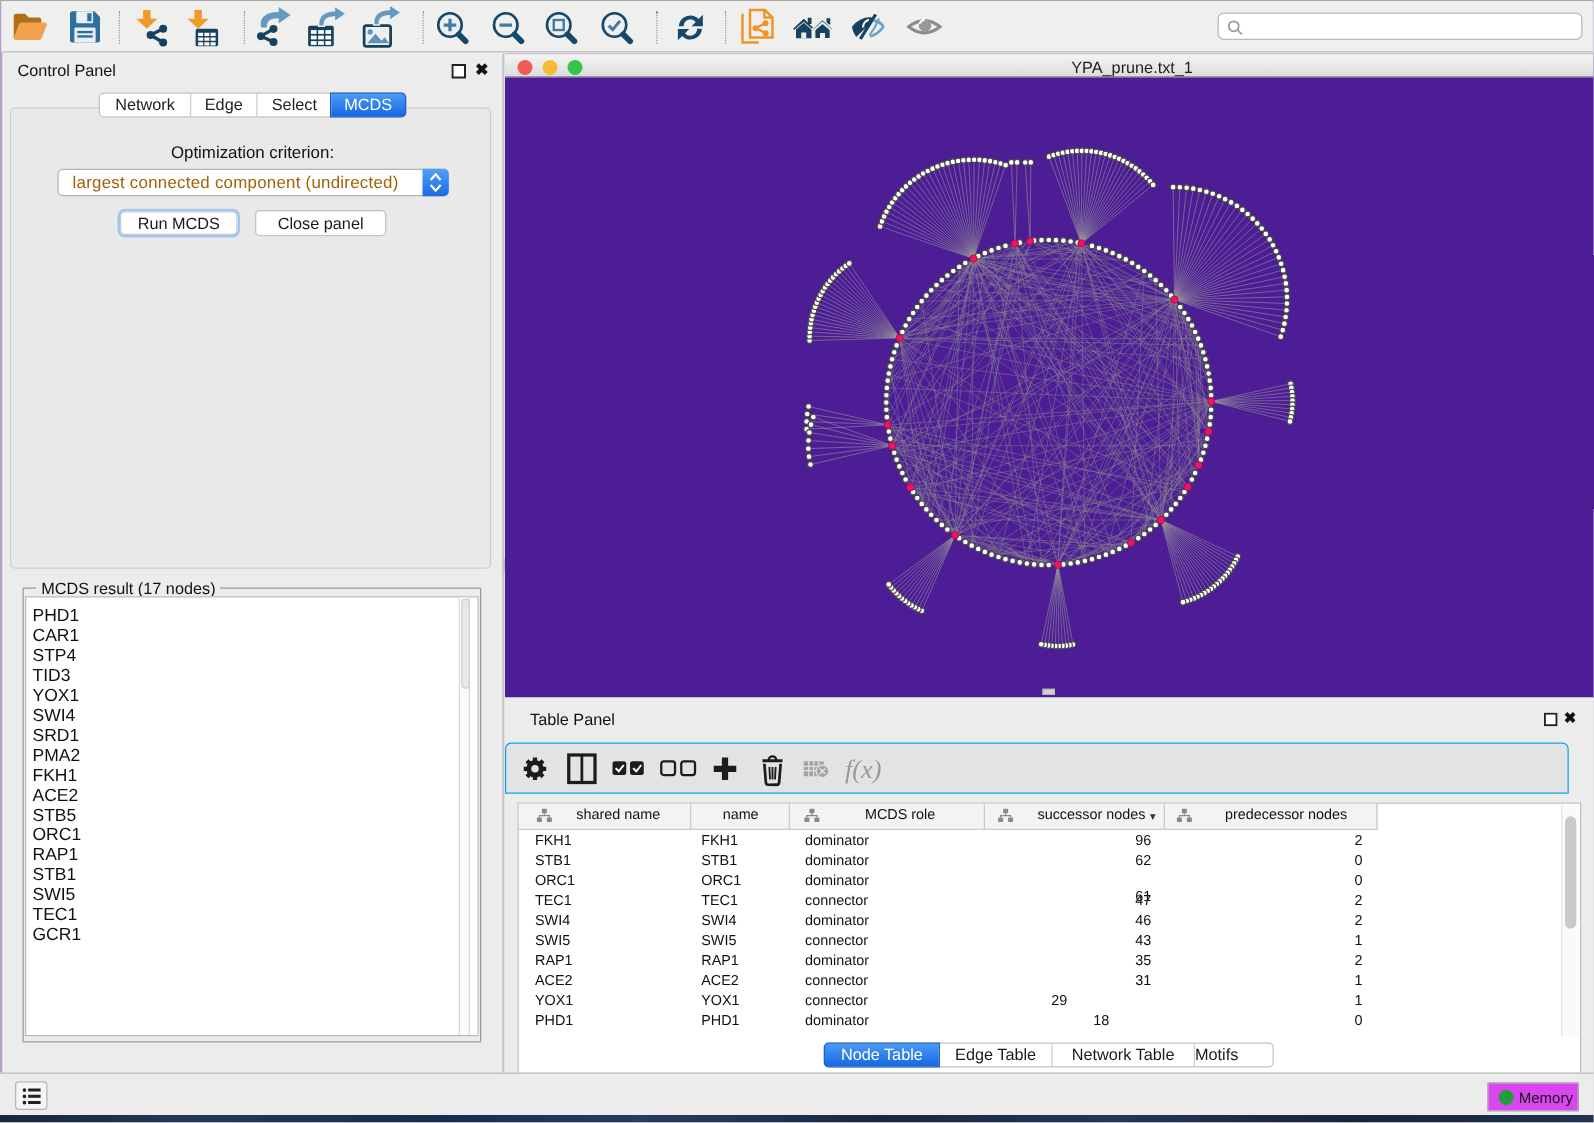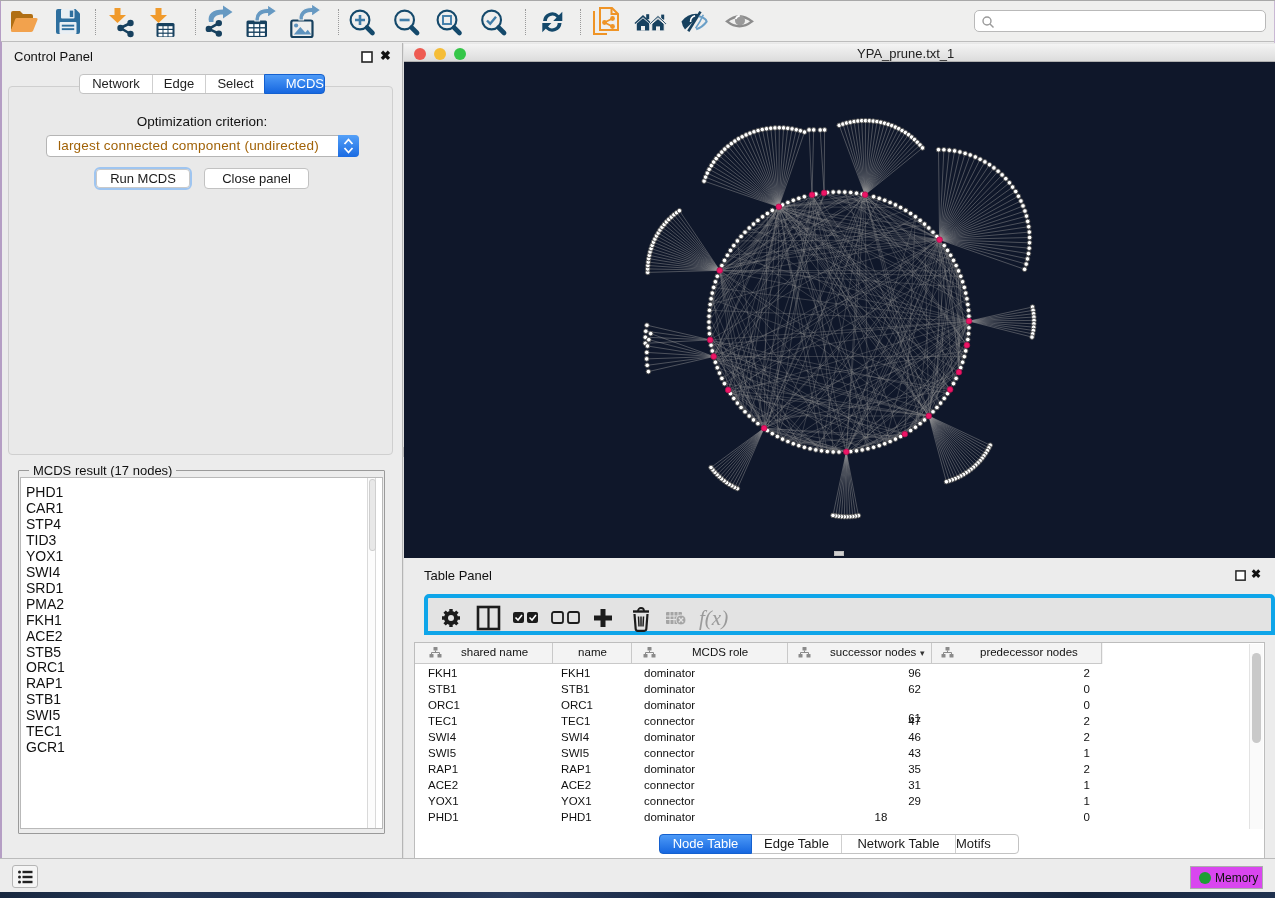--- a/index.html
+++ b/index.html
@@ -170,21 +170,21 @@
       <rect x="1" y="1" width="10" height="10" fill="#fff" stroke="#222" stroke-width="1.6"></rect>
     </svg>
   <div class="abs" style="left:378px;top:5px;font-size:13px;font-weight:bold;color:#111">✖</div>
 
   <div class="abs" style="left:6px;top:43px;width:385px;height:369px;background:#e9e9e9;border:1px solid #cfcfcf;border-radius:4px"></div>
 
   <div class="abs" style="left:77px;top:31px;width:246px;height:20px;background:#fff;border:1px solid #c3c3c3;border-radius:4px;display:flex;font-size:13px;color:#222">
     <div style="flex:0 0 73px;text-align:center;line-height:18px;border-right:1px solid #cfcfcf">Network</div>
     <div style="flex:0 0 53px;text-align:center;line-height:18px;border-right:1px solid #cfcfcf">Edge</div>
     <div style="flex:0 0 59px;text-align:center;line-height:18px">Select</div>
-    <div style="flex:1;text-align:right;line-height:18px;background:linear-gradient(#4d9af7,#1667e0);color:#fff;border-radius:0 4px 4px 0;margin:-1px;border:1px solid #1460cf">MCDS</div>
+    <div style="flex:1;text-align:center;line-height:18px;background:linear-gradient(#4d9af7,#1667e0);color:#fff;border-radius:0 4px 4px 0;margin:-1px;border:1px solid #1460cf">MCDS</div>
   </div>
 
   <div class="abs" style="left:0;top:71px;width:400px;text-align:center;font-size:13.5px;color:#111">Optimization criterion:</div>
 
   <div class="abs" style="left:44px;top:92px;width:313px;height:22px;background:#fff;border:1px solid #b5b5b5;border-radius:4px">
     <div class="abs" style="left:11px;top:2px;font-size:13.5px;letter-spacing:0.2px;color:#a16207">largest connected component (undirected)</div>
     <div class="abs" style="right:-1px;top:-1px;width:21px;height:22px;background:linear-gradient(#54a0f8,#1a6be2);border-radius:0 4px 4px 0">
       <svg width="21" height="22" viewBox="0 0 21 22">
           <path d="M6.5 9 l4 -4.5 4 4.5 M6.5 13 l4 4.5 4 -4.5" stroke="#fff" stroke-width="1.8" fill="none"></path>
         </svg>
@@ -201,21 +201,21 @@
       <div class="abs" style="right:6px;top:0;width:9px;height:350px;border-left:1px solid #d9d9d9;border-right:1px solid #d9d9d9;background:#fcfcfc">
         <div class="abs" style="left:1px;top:1px;width:7px;height:72px;background:#e8e8e8;border:1px solid #cfcfcf;border-radius:3px"></div>
       </div>
     </div>
   </div>
 </div>
 
 <div class="abs" style="left:402px;top:43px;width:3px;height:815px;background:#e0e0e0;border-left:1px solid #b5b5b5"></div>
 <div class="abs" style="left:402px;top:447px;width:3px;height:10px;background:#bdbdbd"></div>
 
-<div class="abs" style="left:404px;top:43px;width:871px;height:515px;background:#0f172a">
+<div class="abs" style="left:404px;top:43px;width:871px;height:515px;background:#4c1d95">
   <div class="abs" style="left:0;top:0;width:871px;height:19px;background:linear-gradient(#f4f4f4,#dcdcdc);border-bottom:1px solid #b0b0b0;border-top:1px solid #e8e8e8">
     <div class="abs" style="left:10px;top:4px;width:12px;height:12px;border-radius:50%;background:#ee5b52"></div>
     <div class="abs" style="left:30px;top:4px;width:12px;height:12px;border-radius:50%;background:#f5bd37"></div>
     <div class="abs" style="left:50px;top:4px;width:12px;height:12px;border-radius:50%;background:#35c649"></div>
     <div class="abs" style="left:453px;top:2px;font-size:13px;color:#222">YPA_prune.txt_1</div>
   </div>
   <div class="abs" style="left:0;top:20px;width:871px;height:494px" id="graphbox">
 <svg width="871" height="494" viewBox="404 63 871 494">
 <path d="M778.8 206.8L727.4 255.3M778.8 206.8L821.5 450.8M778.8 206.8L862.2 194.1M778.8 206.8L950.1 389.5M778.8 206.8L928.8 416.0M778.8 206.8L884.7 200.3M778.8 206.8L709.5 333.7M778.8 206.8L966.9 298.8M778.8 206.8L777.4 436.5M778.8 206.8L711.1 298.8M778.8 206.8L962.6 362.2M778.8 206.8L936.9 236.5M778.8 206.8L713.7 356.5M778.8 206.8L884.7 443.7M778.8 206.8L966.9 345.2M778.8 206.8L953.5 383.6M778.8 206.8L737.4 403.1M778.8 206.8L745.0 411.8M778.8 206.8L960.7 367.7M778.8 206.8L867.9 448.7M778.8 206.8L950.6 255.3M778.8 206.8L709.0 322.0M778.8 206.8L741.1 407.5M778.8 206.8L953.5 260.4M778.8 206.8L964.3 287.4M778.8 206.8L709.5 310.3M778.8 206.8L940.6 403.1M778.8 206.8L879.2 445.6M778.8 206.8L721.9 265.6M778.8 206.8L873.6 196.7M778.8 206.8L956.1 265.6M778.8 206.8L900.6 207.5M778.8 206.8L710.2 304.5M778.8 206.8L967.8 304.5M778.8 206.8L757.9 423.6M778.8 206.8L964.3 356.6M778.8 206.8L879.2 198.4M778.8 206.8L965.7 350.9M778.8 206.8L709.1 316.2M778.8 206.8L933.0 411.8M778.8 206.8L827.3 451.5M778.8 206.8L928.8 228.0M812.0 194.8L833.2 451.9M812.0 194.8L867.9 448.7M812.0 194.8L717.3 276.3M812.0 194.8L777.4 436.5M812.0 194.8L890.1 441.5M812.0 194.8L767.4 430.5M812.0 194.8L782.6 204.9M812.0 194.8L900.6 436.5M812.0 194.8L936.9 407.5M812.0 194.8L940.6 403.1M824.1 192.9L749.2 416.0M824.1 192.9L965.7 293.1M824.1 192.9L905.7 210.4M824.1 192.9L721.9 265.6M824.1 192.9L947.5 250.4M824.1 192.9L936.9 236.5M824.1 192.9L767.4 213.5M824.1 192.9L713.7 287.4M865.1 194.7L715.4 362.2M865.1 194.7L777.4 436.5M865.1 194.7L717.3 367.7M865.1 194.7L920.1 423.6M865.1 194.7L713.7 287.4M865.1 194.7L964.3 287.4M865.1 194.7L745.0 232.2M865.1 194.7L928.8 228.0M865.1 194.7L710.2 304.5M865.1 194.7L928.8 416.0M865.1 194.7L867.9 448.7M865.1 194.7L968.9 316.2M865.1 194.7L895.4 204.9M865.1 194.7L798.8 445.6M865.1 194.7L821.5 450.8M865.1 194.7L962.6 281.8M865.1 194.7L956.1 378.4M865.1 194.7L924.5 419.9M939.6 239.7L721.9 265.6M939.6 239.7L745.0 232.2M939.6 239.7L753.5 224.1M939.6 239.7L965.7 293.1M939.6 239.7L900.6 207.5M939.6 239.7L960.7 367.7M939.6 239.7L850.7 192.5M939.6 239.7L953.5 383.6M939.6 239.7L920.1 220.4M939.6 239.7L846.3 451.8M939.6 239.7L721.9 378.4M939.6 239.7L967.8 304.5M939.6 239.7L737.4 240.9M939.6 239.7L964.3 287.4M939.6 239.7L962.6 362.2M939.6 239.7L772.3 210.4M939.6 239.7L958.5 270.9M939.6 239.7L815.8 449.9M939.6 239.7L727.4 255.3M939.6 239.7L710.2 304.5M939.6 239.7L968.5 310.3M939.6 239.7L839.0 192.0M939.6 239.7L730.5 393.6M939.6 239.7L833.2 451.9M939.6 239.7L762.6 216.8M939.6 239.7L764.1 428.2M939.6 239.7L915.4 216.8M939.6 239.7L787.9 441.5M939.6 239.7L968.5 333.7M939.6 239.7L724.5 383.6M939.6 239.7L782.6 439.1M939.6 239.7L915.4 427.2M939.6 239.7L717.3 276.3M939.6 239.7L944.2 398.4M939.6 239.7L715.4 362.2M939.6 239.7L905.7 210.4M939.6 239.7L884.7 443.7M939.6 239.7L856.5 193.2M939.6 239.7L936.9 407.5M939.6 239.7L862.2 449.9M719.7 270.4L856.5 193.2M719.7 270.4L850.7 192.5M719.7 270.4L964.3 287.4M719.7 270.4L920.1 423.6M719.7 270.4L798.8 445.6M719.7 270.4L924.5 224.1M719.7 270.4L753.5 419.9M719.7 270.4L709.0 322.0M719.7 270.4L839.0 452.0M719.7 270.4L920.1 220.4M719.7 270.4L933.0 411.8M719.7 270.4L873.6 196.7M719.7 270.4L737.4 403.1M719.7 270.4L905.7 210.4M719.7 270.4L960.7 276.3M719.7 270.4L958.5 270.9M719.7 270.4L793.3 200.3M719.7 270.4L745.0 411.8M719.7 270.4L782.6 439.1M719.7 270.4L778.8 206.8M719.7 270.4L767.4 430.5M719.7 270.4L873.6 447.3M969.0 321.1L798.8 445.6M969.0 321.1L895.4 439.1M969.0 321.1L764.1 428.2M969.0 321.1L965.7 293.1M969.0 321.1L715.4 362.2M969.0 321.1L749.2 228.0M969.0 321.1L850.7 451.5M969.0 321.1L965.7 350.9M969.0 321.1L711.1 345.2M969.0 321.1L865.1 194.7M969.0 321.1L719.7 270.4M969.0 321.1L884.7 443.7M969.0 321.1L827.3 451.5M969.0 321.1L810.1 448.7M969.0 321.1L966.9 345.2M969.0 321.1L910.6 430.5M969.0 321.1L730.5 393.6M969.0 321.1L709.5 310.3M969.0 321.1L753.5 419.9M969.0 321.1L727.4 255.3M969.0 321.1L713.7 287.4M969.0 321.1L787.9 441.5M969.0 321.1L920.1 423.6M969.0 321.1L767.4 213.5M966.9 345.2L968.5 310.3M966.9 345.2L920.1 423.6M966.9 345.2L933.0 232.2M966.9 345.2L850.7 192.5M966.9 345.2L856.5 193.2M966.9 345.2L862.2 194.1M966.9 345.2L850.7 451.5M966.9 345.2L956.1 265.6M966.9 345.2L910.6 430.5M710.2 339.9L767.4 430.5M710.2 339.9L933.0 411.8M710.2 339.9L745.0 411.8M710.2 339.9L915.4 216.8M710.2 339.9L804.4 447.3M710.2 339.9L879.2 445.6M710.2 339.9L778.8 206.8M710.2 339.9L947.5 393.6M710.2 339.9L890.1 441.5M710.2 339.9L969.0 321.1M710.2 339.9L821.5 450.8M713.7 356.5L895.4 439.1M713.7 356.5L812.0 194.8M713.7 356.5L964.3 356.6M713.7 356.5L928.8 416.0M713.7 356.5L745.0 411.8M713.7 356.5L827.3 192.5M713.7 356.5L821.5 450.8M713.7 356.5L709.1 316.2M713.7 356.5L782.6 204.9M713.7 356.5L950.6 255.3M713.7 356.5L862.2 449.9M958.9 372.2L827.3 451.5M958.9 372.2L960.7 276.3M958.9 372.2L947.5 250.4M958.9 372.2L956.1 265.6M958.9 372.2L958.5 270.9M958.9 372.2L745.0 232.2M958.9 372.2L873.6 447.3M958.9 372.2L787.9 441.5M728.2 389.9L890.1 441.5M728.2 389.9L782.6 204.9M728.2 389.9L712.3 293.1M728.2 389.9L956.1 265.6M728.2 389.9L804.4 447.3M728.2 389.9L965.7 350.9M728.2 389.9L749.2 416.0M728.2 389.9L812.0 194.8M728.2 389.9L827.3 451.5M950.1 389.5L964.3 356.6M950.1 389.5L733.8 245.6M950.1 389.5L862.2 449.9M950.1 389.5L711.1 298.8M950.1 389.5L815.8 194.1M950.1 389.5L757.9 423.6M950.1 389.5L804.4 196.7M950.1 389.5L712.3 350.9M764.1 428.2L966.9 298.8M764.1 428.2L767.4 213.5M764.1 428.2L712.3 350.9M764.1 428.2L730.5 393.6M764.1 428.2L709.1 327.8M764.1 428.2L879.2 198.4M764.1 428.2L724.5 383.6M764.1 428.2L824.1 192.9M764.1 428.2L865.1 194.7M764.1 428.2L873.6 447.3M764.1 428.2L895.4 439.1M764.1 428.2L711.1 298.8M764.1 428.2L709.1 316.2M764.1 428.2L745.0 411.8M764.1 428.2L815.8 194.1M764.1 428.2L967.8 339.5M764.1 428.2L936.9 236.5M764.1 428.2L862.2 194.1M764.1 428.2L839.0 452.0M764.1 428.2L709.5 333.7M764.1 428.2L850.7 451.5M764.1 428.2L900.6 436.5M764.1 428.2L787.9 202.5M764.1 428.2L737.4 240.9M764.1 428.2L787.9 441.5M928.8 416.0L924.5 224.1M928.8 416.0L787.9 202.5M928.8 416.0L812.0 194.8M928.8 416.0L884.7 443.7M928.8 416.0L715.4 362.2M928.8 416.0L850.7 451.5M928.8 416.0L712.3 350.9M928.8 416.0L947.5 250.4M928.8 416.0L730.5 393.6M928.8 416.0L772.3 210.4M928.8 416.0L724.5 383.6M928.8 416.0L956.1 265.6M928.8 416.0L969.0 321.1M928.8 416.0L953.5 260.4M928.8 416.0L782.6 204.9M928.8 416.0L879.2 445.6M928.8 416.0L827.3 451.5M928.8 416.0L844.8 192.1M928.8 416.0L728.2 389.9M928.8 416.0L749.2 416.0M846.3 451.8L915.4 216.8M846.3 451.8L772.3 210.4M846.3 451.8L910.6 430.5M846.3 451.8L862.2 194.1M846.3 451.8L944.2 245.6M846.3 451.8L865.1 194.7M846.3 451.8L915.4 427.2M846.3 451.8L767.4 430.5M846.3 451.8L753.5 419.9M846.3 451.8L810.1 448.7M846.3 451.8L962.6 362.2M846.3 451.8L777.4 436.5M846.3 451.8L947.5 250.4M846.3 451.8L782.6 439.1M846.3 451.8L953.5 260.4M846.3 451.8L793.3 200.3M846.3 451.8L772.3 433.6M846.3 451.8L804.4 447.3M904.8 434.1L965.7 350.9M904.8 434.1L967.8 339.5M904.8 434.1L846.3 451.8M904.8 434.1L793.3 443.7M904.8 434.1L915.4 216.8M904.8 434.1L730.5 393.6M904.8 434.1L717.3 367.7M904.8 434.1L962.6 362.2" stroke="#8f8f8f" stroke-width="0.72" opacity="0.46" fill="none"></path>
 <path d="M778.8 206.8L704.1 181.1M778.8 206.8L705.6 177.1M778.8 206.8L707.3 173.1M778.8 206.8L709.2 169.3M778.8 206.8L711.4 165.6M778.8 206.8L713.7 162.0M778.8 206.8L716.2 158.6M778.8 206.8L718.9 155.3M778.8 206.8L721.8 152.1M778.8 206.8L724.8 149.1M778.8 206.8L728.0 146.2M778.8 206.8L731.4 143.6M778.8 206.8L734.9 141.1M778.8 206.8L738.5 138.8M778.8 206.8L742.2 136.8M778.8 206.8L746.1 134.9M778.8 206.8L750.0 133.2M778.8 206.8L754.0 131.8M778.8 206.8L758.1 130.5M778.8 206.8L762.3 129.5M778.8 206.8L766.5 128.8M778.8 206.8L770.8 128.2M778.8 206.8L775.0 127.9M778.8 206.8L779.3 127.8M778.8 206.8L783.6 127.9M778.8 206.8L787.8 128.3M778.8 206.8L792.1 128.9M778.8 206.8L796.3 129.8M778.8 206.8L800.4 130.8M778.8 206.8L804.5 132.1M812.0 194.8L809.1 129.9M812.0 194.8L813.7 129.9M824.1 192.9L820.2 130.0M824.1 192.9L824.6 129.9M865.1 194.7L839.2 125.3M865.1 194.7L842.9 124.1M865.1 194.7L846.5 123.0M865.1 194.7L850.3 122.2M865.1 194.7L854.1 121.5M865.1 194.7L857.9 121.0M865.1 194.7L861.7 120.7M865.1 194.7L865.5 120.7M865.1 194.7L869.4 120.8M865.1 194.7L873.2 121.1M865.1 194.7L877.0 121.6M865.1 194.7L880.8 122.3M865.1 194.7L884.5 123.2M865.1 194.7L888.2 124.3M865.1 194.7L891.8 125.6M865.1 194.7L895.3 127.1M865.1 194.7L898.8 128.7M865.1 194.7L902.1 130.6M865.1 194.7L905.4 132.6M865.1 194.7L908.6 134.7M865.1 194.7L911.6 137.1M865.1 194.7L914.5 139.6M865.1 194.7L917.3 142.2M865.1 194.7L920.0 145.0M865.1 194.7L922.5 147.9M939.6 239.7L938.5 149.7M939.6 239.7L943.9 149.8M939.6 239.7L949.3 150.2M939.6 239.7L954.6 150.9M939.6 239.7L959.9 152.0M939.6 239.7L965.1 153.4M939.6 239.7L970.2 155.0M939.6 239.7L975.3 157.0M939.6 239.7L980.1 159.3M939.6 239.7L984.9 161.9M939.6 239.7L989.5 164.7M939.6 239.7L993.9 167.9M939.6 239.7L998.1 171.2M939.6 239.7L1002.1 174.9M939.6 239.7L1005.8 178.7M939.6 239.7L1009.4 182.8M939.6 239.7L1012.6 187.1M939.6 239.7L1015.7 191.5M939.6 239.7L1018.4 196.2M939.6 239.7L1020.9 201.0M939.6 239.7L1023.0 205.9M939.6 239.7L1024.9 211.0M939.6 239.7L1026.5 216.1M939.6 239.7L1027.7 221.4M939.6 239.7L1028.7 226.7M939.6 239.7L1029.3 232.1M939.6 239.7L1029.6 237.5M939.6 239.7L1029.5 242.8M939.6 239.7L1029.2 248.2M939.6 239.7L1028.5 253.6M939.6 239.7L1027.5 258.9M939.6 239.7L1026.2 264.1M939.6 239.7L1024.6 269.3M719.7 270.4L647.7 272.4M719.7 270.4L647.7 268.9M719.7 270.4L647.9 265.5M719.7 270.4L648.2 262.1M719.7 270.4L648.7 258.6M719.7 270.4L649.3 255.3M719.7 270.4L650.1 251.9M719.7 270.4L651.1 248.6M719.7 270.4L652.2 245.3M719.7 270.4L653.5 242.1M719.7 270.4L654.9 239.0M719.7 270.4L656.5 235.9M719.7 270.4L658.2 233.0M719.7 270.4L660.0 230.0M719.7 270.4L662.0 227.2M719.7 270.4L664.2 224.5M719.7 270.4L666.4 221.9M719.7 270.4L668.8 219.4M719.7 270.4L671.3 217.1M719.7 270.4L673.9 214.8M719.7 270.4L676.6 212.7M719.7 270.4L679.4 210.7M969.0 321.1L1032.5 307.0M969.0 321.1L1033.1 310.3M969.0 321.1L1033.6 313.7M969.0 321.1L1033.9 317.0M969.0 321.1L1034.0 320.4M969.0 321.1L1033.9 323.8M969.0 321.1L1033.7 327.2M969.0 321.1L1033.3 330.5M969.0 321.1L1032.7 333.9M969.0 321.1L1032.0 337.1M710.2 339.9L645.3 343.3M710.2 339.9L645.3 337.2M710.2 339.9L645.8 331.2M710.2 339.9L646.9 325.2M713.7 356.5L648.4 371.6M713.7 356.5L647.2 365.3M713.7 356.5L646.7 358.9M713.7 356.5L646.8 352.4M713.7 356.5L647.5 346.0M713.7 356.5L648.8 339.7M713.7 356.5L650.7 333.6M764.1 428.2L737.4 488.6M764.1 428.2L734.6 487.3M764.1 428.2L731.9 485.8M764.1 428.2L729.2 484.3M764.1 428.2L726.6 482.6M764.1 428.2L724.1 480.7M764.1 428.2L721.6 478.8M764.1 428.2L719.3 476.7M764.1 428.2L717.1 474.6M764.1 428.2L714.9 472.3M764.1 428.2L712.9 469.9M764.1 428.2L711.0 467.5M846.3 451.8L858.4 515.6M846.3 451.8L855.6 516.1M846.3 451.8L852.8 516.5M846.3 451.8L850.0 516.7M846.3 451.8L847.1 516.8M846.3 451.8L844.3 516.8M846.3 451.8L841.4 516.6M846.3 451.8L838.6 516.3M846.3 451.8L835.8 515.9M846.3 451.8L833.0 515.4M928.8 416.0L990.2 445.2M928.8 416.0L988.8 447.9M928.8 416.0L987.3 450.6M928.8 416.0L985.7 453.3M928.8 416.0L983.9 455.8M928.8 416.0L982.1 458.3M928.8 416.0L980.1 460.7M928.8 416.0L978.0 462.9M928.8 416.0L975.8 465.1M928.8 416.0L973.5 467.2M928.8 416.0L971.1 469.2M928.8 416.0L968.7 471.1M928.8 416.0L966.1 472.8M928.8 416.0L963.5 474.5M928.8 416.0L960.8 476.0M928.8 416.0L958.0 477.4M928.8 416.0L955.2 478.7M928.8 416.0L952.3 479.8M928.8 416.0L949.4 480.8M928.8 416.0L946.4 481.7" stroke="#9a9a9a" stroke-width="0.6" opacity="0.75" fill="none"></path>
@@ -547,21 +547,21 @@
   <div class="abs" style="left:430px;top:508px;width:10px;height:5px;background:#d0d0d0;border:1px solid #bbb"></div>
 </div>
 
 <div class="abs" style="left:404px;top:558px;width:871px;height:300px;background:#ececec">
   <div class="abs" style="left:20px;top:10px;font-size:13px;color:#111">Table Panel</div>
   <svg class="abs" style="left:831px;top:12px" width="12" height="12" viewBox="0 0 13 13">
       <rect x="1" y="1" width="10" height="10" fill="#fff" stroke="#222" stroke-width="1.6"></rect>
     </svg>
   <div class="abs" style="left:847px;top:9px;font-size:12px;font-weight:bold;color:#111">✖</div>
 
-  <div class="abs" style="left:20px;top:36px;width:851px;height:41px;background:#e3e3e3;border:4px solid #0ea5e9;border-radius:5px 5px 0 0">
+  <div class="abs" style="left:0;top:36px;width:851px;height:41px;background:#e3e3e3;border:1px solid #0ea5e9;border-radius:5px 5px 0 0">
     <svg class="abs" style="left:-10px;top:0" width="330" height="41" viewBox="0 0 330 41">
 
       <g transform="translate(33,20)">
         <g fill="#1c1c1c">
             <circle r="7"></circle>
         <g stroke="#1c1c1c" stroke-width="3.4">
               <path d="M0 -9 V9 M-9 0 H9 M-6.4 -6.4 L6.4 6.4 M-6.4 6.4 L6.4 -6.4"></path>
             </g>
           </g>
         <circle r="3" fill="#e3e3e3"></circle>
@@ -706,21 +706,21 @@
           <div class="abs" style="left:13px;top:3px">ACE2</div>
           <div class="abs" style="left:146px;top:3px">ACE2</div>
           <div class="abs" style="left:229px;top:3px">connector</div>
           <div class="abs" style="left:426px;top:3px;width:80px;text-align:right">31</div>
           <div class="abs" style="left:595px;top:3px;width:80px;text-align:right">1</div>
         </div>
         <div class="abs" style="left:0;top:128px;width:849px;height:16px">
           <div class="abs" style="left:13px;top:3px">YOX1</div>
           <div class="abs" style="left:146px;top:3px">YOX1</div>
           <div class="abs" style="left:229px;top:3px">connector</div>
-          <div class="abs" style="left:426px;top:3px;width:80px;text-align:right">29</div>
+          <div class="abs" style="left:426px;top:3px;width:80px;text-align:left">29</div>
           <div class="abs" style="left:595px;top:3px;width:80px;text-align:right">1</div>
         </div>
         <div class="abs" style="left:0;top:144px;width:849px;height:16px">
           <div class="abs" style="left:13px;top:3px">PHD1</div>
           <div class="abs" style="left:146px;top:3px">PHD1</div>
           <div class="abs" style="left:229px;top:3px">dominator</div>
           <div class="abs" style="left:426px;top:3px;width:80px;text-align:center">18</div>
           <div class="abs" style="left:595px;top:3px;width:80px;text-align:right">0</div>
         </div>
       </div>

